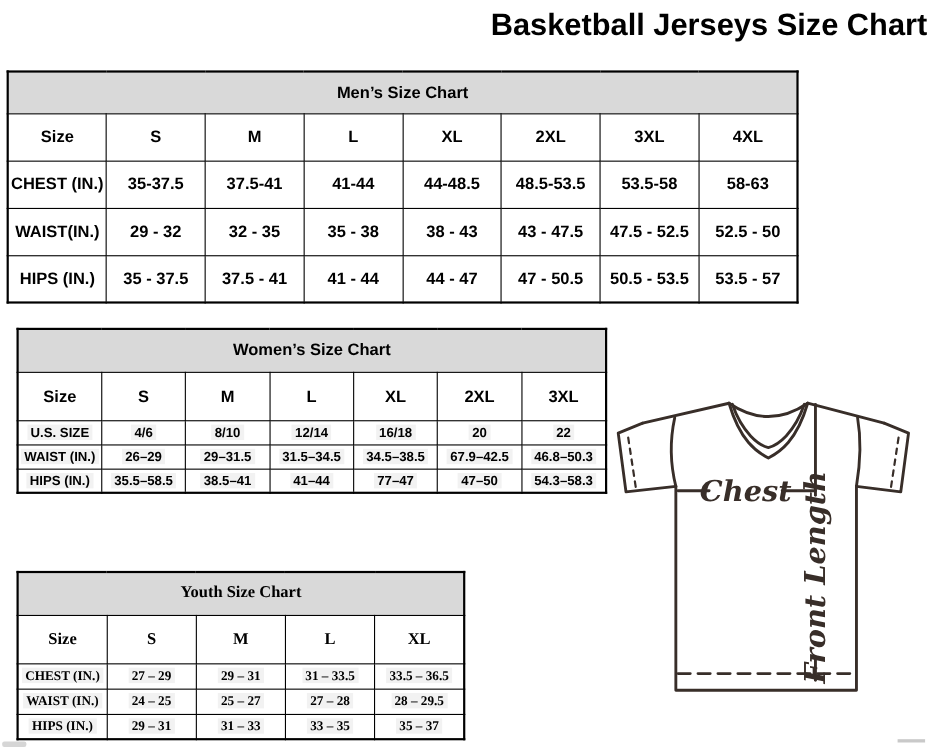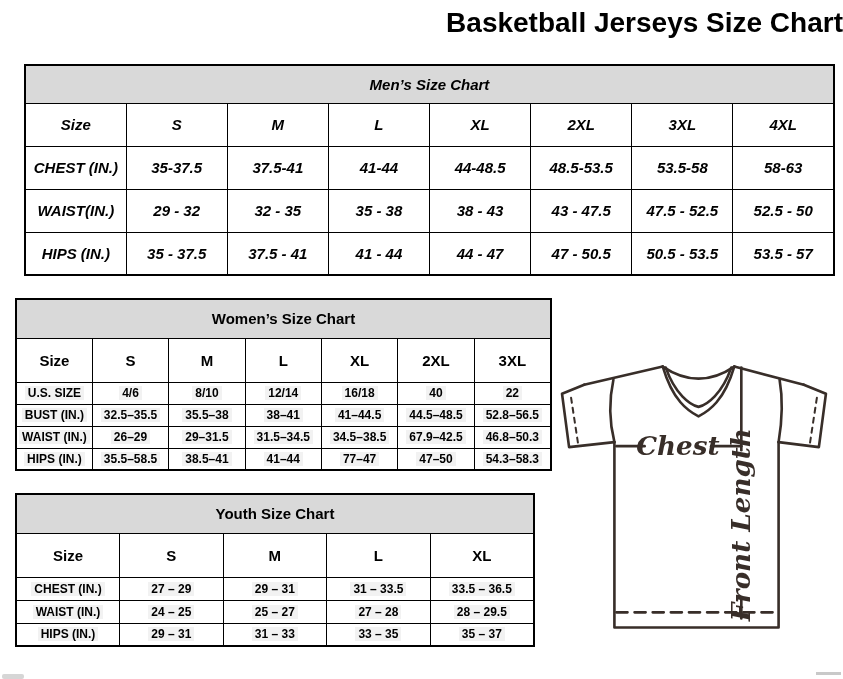--- a/index.html
+++ b/index.html
@@ -27,33 +27,33 @@
   }
   .size-table th, .size-table td { border: 1px solid #000; vertical-align: middle; }
   .size-table { border: 2px solid #000; }
   .size-table .band-cell {
     background: #d9d9d9;
     text-align: center;
     font-size: 15px;
     border-bottom: 1px solid #000;
   }
   
-  #mens-table { left: 24px; top: 64px; width: 811px; font-size: 15px; font-style: italic; }
+  #mens-table { left: 6px; top: 64px; width: 720px; font-size: 15px; }
   #mens-table .band-row   { height: 38px; }
   #mens-table .header-row { height: 43px; }
   #mens-table .data-row   { height: 43px; }
   #mens-table tr > *:first-child { width: 117px; }
   
   #womens-table { left: 15px; top: 298px; width: 537px; font-size: 15px; padding-left: 40px; }
   #womens-table .band-row   { height: 39px; }
   #womens-table .header-row { height: 44px; }
   #womens-table .data-row   { height: 22px; font-size: 12px; }
   #womens-table tr > *:first-child { width: 81px; }
   
-  #youth-table { left: 15px; top: 493px; width: 520px; font-size: 15px; }
+  #youth-table { left: 15px; top: 519px; width: 408px; font-size: 15px; font-family: Liberation Serif, serif; }
   #youth-table .band-row   { height: 39px; }
   #youth-table .header-row { height: 44px; }
   #youth-table .data-row   { height: 23px; font-size: 12px; }
   #youth-table tr > *:first-child { width: 122px; }
   
   #womens-table .data-row span,
   #youth-table  .data-row span { background: #f2f2f2; padding: 0 3px; margin-top: 12px; }
   
   .jersey-diagram { position: absolute; left: 558px; top: 356px; width: 277px; height: 280px; }
   .diagram-label {
@@ -143,31 +143,22 @@
         <th>3XL</th>
       </tr>
   </thead>
   <tbody>
       <tr class="data-row">
         <th><span>U.S. SIZE</span></th>
         <td><span>4/6</span></td>
         <td><span>8/10</span></td>
         <td><span>12/14</span></td>
         <td><span>16/18</span></td>
-        <td><span>40</span></td>
+        <td><span>20</span></td>
         <td><span>22</span></td>
-      </tr>
-      <tr class="data-row">
-        <th><span>BUST (IN.)</span></th>
-        <td><span>32.5–35.5</span></td>
-        <td><span>35.5–38</span></td>
-        <td><span>38–41</span></td>
-        <td><span>41–44.5</span></td>
-        <td><span>44.5–48.5</span></td>
-        <td><span>52.8–56.5</span></td>
       </tr>
       <tr class="data-row">
         <th><span>WAIST (IN.)</span></th>
         <td><span>26–29</span></td>
         <td><span>29–31.5</span></td>
         <td><span>31.5–34.5</span></td>
         <td><span>34.5–38.5</span></td>
         <td><span>67.9–42.5</span></td>
         <td><span>46.8–50.3</span></td>
       </tr>

